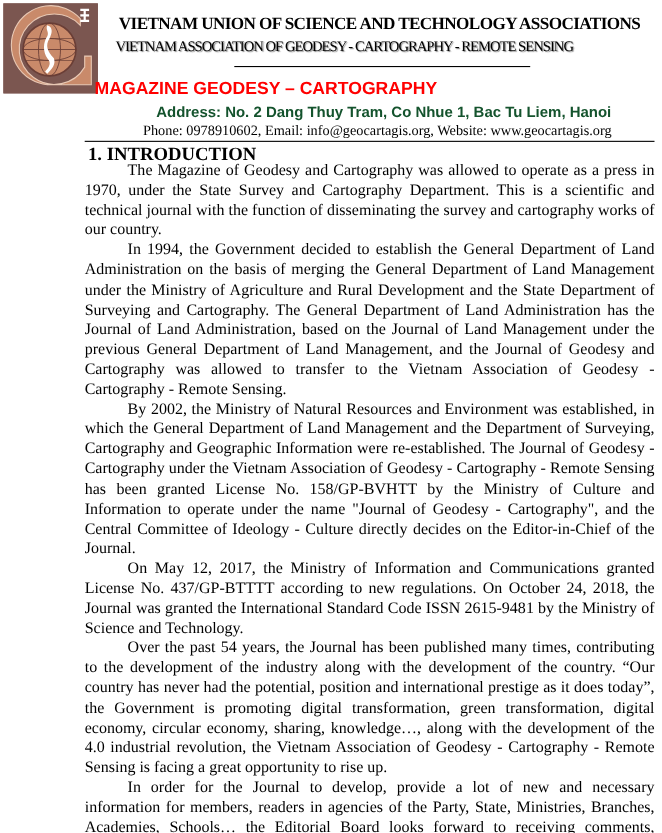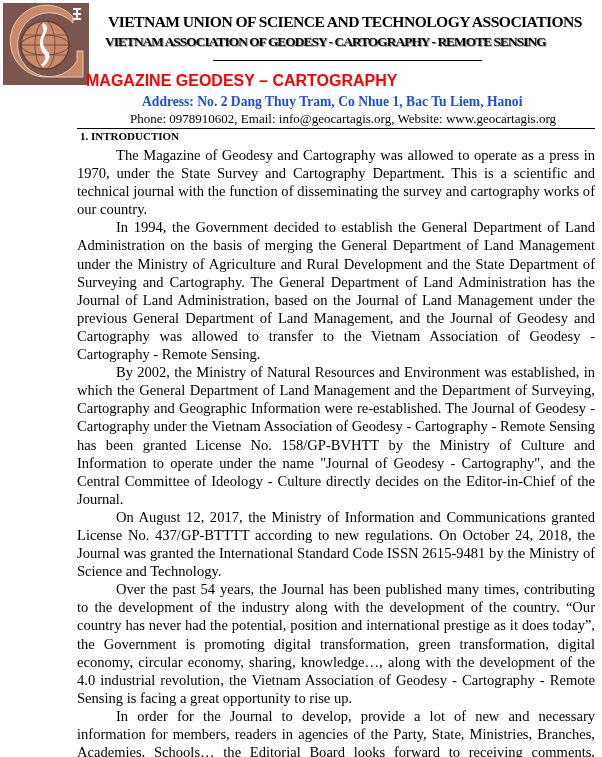--- a/index.html
+++ b/index.html
@@ -1,26 +1,26 @@
 <!DOCTYPE html>
 <html><head>
 <meta charset="utf-8">
 <style>
   html, body { margin: 0; padding: 0; background: #ffffff; }
   body { width: 602px; height: 757px; position: relative; overflow: hidden; font-family: "Liberation Serif", serif; color: #000; }
   .logo { position: absolute; left: 3px; top: 3px; width: 86px; height: 82px; background: #7b5650; }
   .logo svg { width: 100%; height: 100%; display: block; }
   .org1 { position: absolute; left: 108px; top: 13px; font-size: 15.6px; letter-spacing: -0.55px; white-space: nowrap; font-weight: bold; }
-  .org2 { position: absolute; left: 105px; top: 34px; font-size: 13.3px; font-weight: bold; letter-spacing: -0.9px; white-space: nowrap; text-shadow: 1px 1px 1px #888; }
+  .org2 { position: absolute; left: 105px; top: 34px; font-size: 13.3px; font-weight: normal; letter-spacing: -0.9px; white-space: nowrap; text-shadow: 1px 1px 1px #888; }
   .rule-short { position: absolute; left: 213px; top: 60px; width: 269px; height: 1px; background: #000; }
   .title { position: absolute; left: 0; width: 510px; top: 72px; text-align: left; padding-left: 86px; box-sizing: border-box; font-family: "Liberation Sans", sans-serif; font-weight: bold; color: #ff0000; font-size: 16px; white-space: nowrap; }
-  .address { position: absolute; left: 142px; top: 94px; font-family: Liberation Serif, serif; font-weight: bold; color: #1d4ed8; font-size: 13.6px; white-space: nowrap; }
+  .address { position: absolute; left: 142px; top: 94px; font-family: Liberation Sans, sans-serif; font-weight: bold; color: #14532d; font-size: 13.6px; white-space: nowrap; }
   .contact { position: absolute; left: 130px; top: 111px; font-size: 13px; white-space: nowrap; }
   .rule-long { position: absolute; left: 77px; top: 128px; width: 518px; height: 1px; background: #000; }
-  .heading { position: absolute; left: 80px; top: 130px; font-size: 11px; font-weight: bold; }
+  .heading { position: absolute; left: 80px; top: 130px; font-size: 17px; font-weight: bold; }
   .content { position: absolute; left: 77px; top: 146px; width: 518px; font-size: 14.55px; line-height: 18.1px; text-align: justify; }
   .content p { margin: 0; text-indent: 39px; }
 </style>
 </head>
 <body>
 
 <div class="logo">
   <svg viewBox="0 0 86 82" xmlns="http://www.w3.org/2000/svg">
     <rect x="0" y="0" width="86" height="82" fill="#7b5650"></rect>
     <path d="M70 20 A32 32 0 1 0 74 58 L74 48 L80 48 L80 74 L40 74 A36 36 0 1 1 70 14 Z" fill="#c98a6a" stroke="#e8c8b4" stroke-width="1"></path>
@@ -43,16 +43,16 @@
 <div class="address">Address: No. 2 Dang Thuy Tram, Co Nhue 1, Bac Tu Liem, Hanoi</div>
 <div class="contact">Phone: 0978910602, Email: info@geocartagis.org, Website: www.geocartagis.org</div>
 <div class="rule-long"></div>
 
 <div class="heading">1. INTRODUCTION</div>
 
 <div class="content">
   <p>The Magazine of Geodesy and Cartography was allowed to operate as a press in 1970, under the State Survey and Cartography Department. This is a scientific and technical journal with the function of disseminating the survey and cartography works of our country.</p>
   <p>In 1994, the Government decided to establish the General Department of Land Administration on the basis of merging the General Department of Land Management under the Ministry of Agriculture and Rural Development and the State Department of Surveying and Cartography. The General Department of Land Administration has the Journal of Land Administration, based on the Journal of Land Management under the previous General Department of Land Management, and the Journal of Geodesy and Cartography was allowed to transfer to the Vietnam Association of Geodesy - Cartography - Remote Sensing.</p>
   <p>By 2002, the Ministry of Natural Resources and Environment was established, in which the General Department of Land Management and the Department of Surveying, Cartography and Geographic Information were re-established. The Journal of Geodesy - Cartography under the Vietnam Association of Geodesy - Cartography - Remote Sensing has been granted License No. 158/GP-BVHTT by the Ministry of Culture and Information to operate under the name "Journal of Geodesy - Cartography", and the Central Committee of Ideology - Culture directly decides on the Editor-in-Chief of the Journal.</p>
-  <p>On August 12, 2017, the Ministry of Information and Communications granted License No. 437/GP-BTTTT according to new regulations. On October 24, 2018, the Journal was granted the International Standard Code ISSN 2615-9481 by the Ministry of Science and Technology.</p>
+  <p>On May 12, 2017, the Ministry of Information and Communications granted License No. 437/GP-BTTTT according to new regulations. On October 24, 2018, the Journal was granted the International Standard Code ISSN 2615-9481 by the Ministry of Science and Technology.</p>
   <p>Over the past 54 years, the Journal has been published many times, contributing to the development of the industry along with the development of the country. “Our country has never had the potential, position and international prestige as it does today”, the Government is promoting digital transformation, green transformation, digital economy, circular economy, sharing, knowledge…, along with the development of the 4.0 industrial revolution, the Vietnam Association of Geodesy - Cartography - Remote Sensing is facing a great opportunity to rise up.</p>
   <p>In order for the Journal to develop, provide a lot of new and necessary information for members, readers in agencies of the Party, State, Ministries, Branches, Academies, Schools… the Editorial Board looks forward to receiving comments, criticisms and funding for printing and publishing.</p>
 </div>
 
 </body></html>

